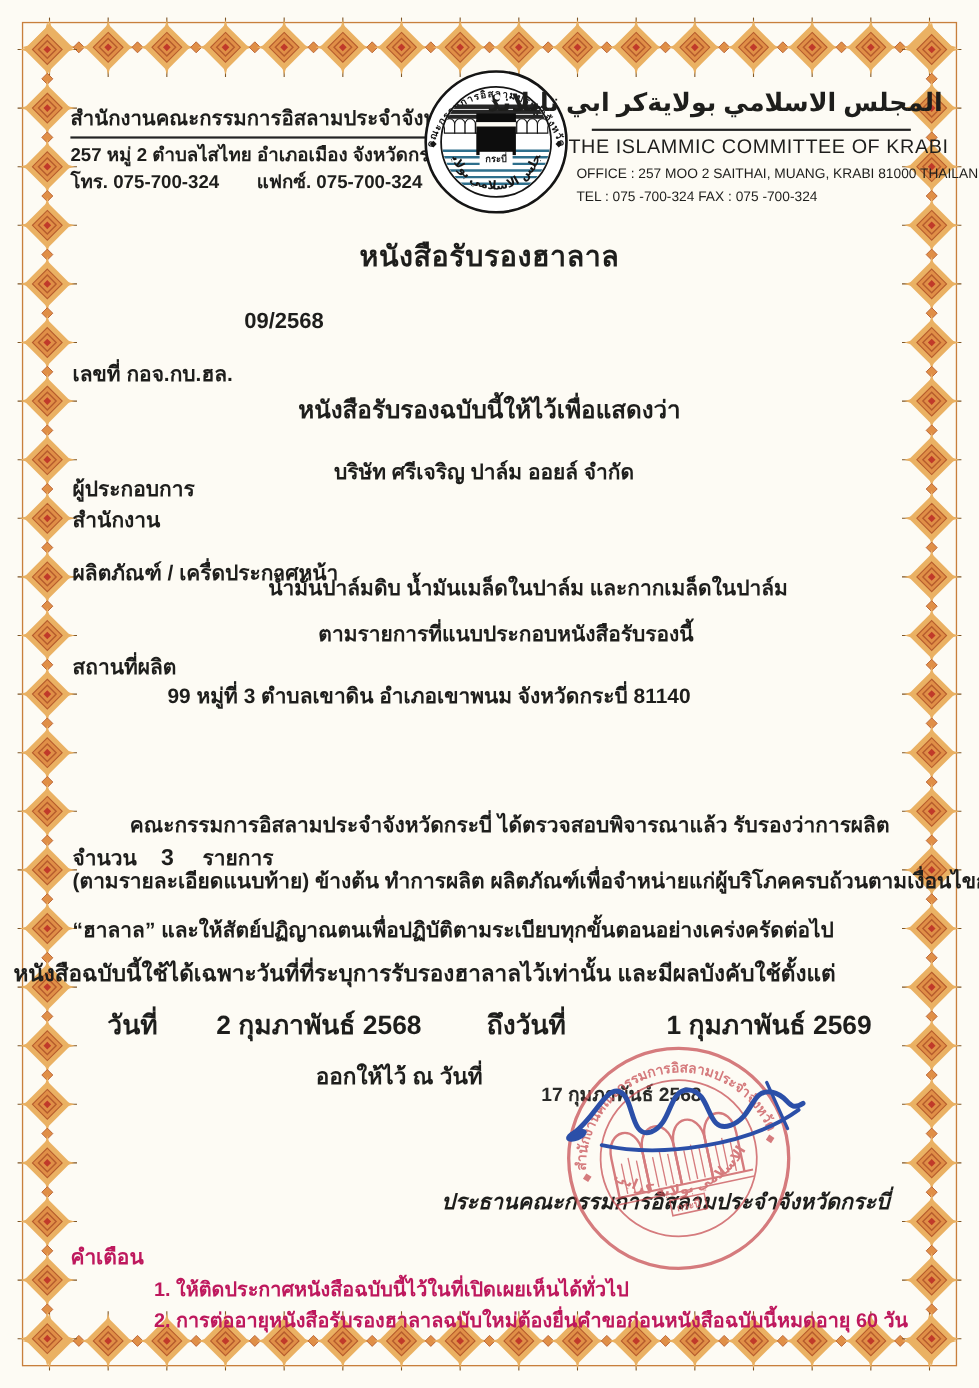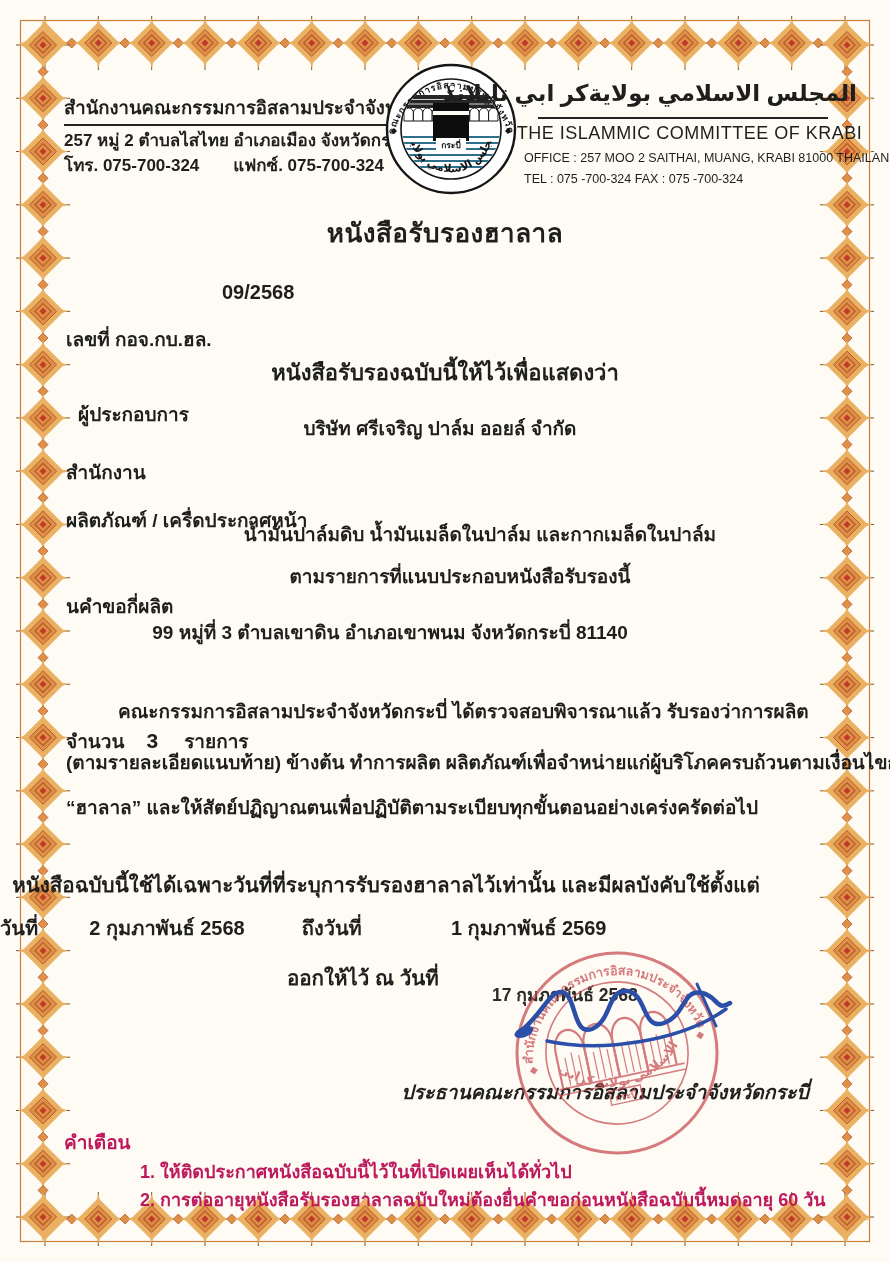--- a/index.html
+++ b/index.html
@@ -14,21 +14,21 @@
   #border-svg{left:0;top:0;z-index:0;}
   .content{position:absolute;inset:0;z-index:1;}
   .org-name{font-size:18.5px;font-weight:bold;border-bottom:2px solid #232323;padding-bottom:2px;}
   .addr{font-size:17px;font-weight:600;}
   .arabic{font-size:23px;font-weight:bold;direction:rtl;}
   .en-name{font-size:18px;letter-spacing:.5px;}
   .small-en{font-size:12.5px;}
   .title{font-size:26px;font-weight:bold;letter-spacing:.5px;}
   .lbl{font-size:19px;font-weight:bold;}
   .val{font-size:19px;font-weight:600;}
-  .body-line{font-size:19px;font-weight:600;}
+  .body-line{font-size:19px;font-weight:600;margin-top:38px;}
   .red{color:#be185d;}
   .warn-title{font-size:19px;font-weight:bold;}
   .warn-item{font-size:18px;font-weight:bold;}
   .rule{position:absolute;height:2px;background:#232323;}
 </style>
 </head>
 <body>
 
 <div class="page">
 
@@ -348,43 +348,43 @@
     <div class="t small-en" style="left:524px;top:151px;">OFFICE : 257 MOO 2 SAITHAI, MUANG, KRABI 81000 THAILAND</div>
     <div class="t small-en" style="left:524px;top:172px;">TEL : 075 -700-324 FAX : 075 -700-324</div>
 
     <div class="t title center" style="left:0;top:212px;width:890px;">หนังสือรับรองฮาลาล</div>
 
     <div class="t lbl" style="left:66px;top:290px;margin-top:34px;">เลขที่ กอจ.กบ.ฮล.</div>
     <div class="t val" style="left:222px;top:281px;font-size:20px;">09/2568</div>
 
     <div class="t center" style="left:0;top:355px;width:890px;font-size:22px;font-weight:bold;">หนังสือรับรองฉบับนี้ให้ไว้เพื่อแสดงว่า</div>
 
-    <div class="t lbl" style="left:66px;top:399px;margin-left:12px;">ผู้ประกอบการ</div>
+    <div class="t lbl" style="left:66px;top:429px;">ผู้ประกอบการ</div>
     <div class="t val center" style="left:250px;top:413px;width:380px;">บริษัท ศรีเจริญ ปาล์ม ออยล์ จำกัด</div>
 
     <div class="t lbl" style="left:66px;top:457px;">สำนักงาน</div>
 
     <div class="t lbl" style="left:66px;top:505px;">ผลิตภัณฑ์ / เครื่ดประกาศหน้า</div>
     <div class="t val center" style="left:180px;top:519px;width:600px;">น้ำมันปาล์มดิบ น้ำมันเมล็ดในปาล์ม และกากเมล็ดในปาล์ม</div>
     <div class="t val center" style="left:100px;top:561px;width:720px;">ตามรายการที่แนบประกอบหนังสือรับรองนี้</div>
 
-    <div class="t lbl" style="left:66px;top:591px;">นคำขอกี่ผลิต</div>
+    <div class="t lbl" style="left:66px;top:591px;">สถานที่ผลิต</div>
     <div class="t val center" style="left:70px;top:617px;width:640px;">99 หมู่ที่ 3 ตำบลเขาดิน อำเภอเขาพนม จังหวัดกระบี่ 81140</div>
 
     <div class="t body-line" style="left:66px;top:696px;width:760px;white-space:normal;">
       <span style="display:inline-block;width:52px;"></span><span>คณะกรรมการอิสลามประจำจังหวัดกระบี่ ได้ตรวจสอบพิจารณาแล้ว รับรองว่าการผลิต จำนวน</span><span style="margin:0 26px 0 22px;font-size:21px;">3</span><span>รายการ</span>
     </div>
     <div class="t body-line" style="left:66px;top:747px;">(ตามรายละเอียดแนบท้าย) ข้างต้น ทำการผลิต ผลิตภัณฑ์เพื่อจำหน่ายแก่ผู้บริโภคครบถ้วนตามเงื่อนไขการของการรับรอง</div>
     <div class="t body-line" style="left:66px;top:792px;">
       <span style="font-weight:bold;">“ฮาลาล”</span><span> และให้สัตย์ปฏิญาณตนเพื่อปฏิบัติตามระเบียบทุกขั้นตอนอย่างเคร่งครัดต่อไป</span>
     </div>
 
     <div class="t center" style="left:0;top:868px;width:772px;font-size:20.5px;font-weight:bold;">หนังสือฉบับนี้ใช้ได้เฉพาะวันที่ที่ระบุการรับรองฮาลาลไว้เท่านั้น และมีผลบังคับใช้ตั้งแต่</div>
 
-    <div class="t" style="left:0;top:912px;width:890px;font-size:20px;font-weight:bold;">
+    <div class="t" style="left:0;top:912px;width:890px;font-size:24px;font-weight:bold;text-align:center;">
       <span>วันที่</span>
       <span style="display:inline-block;width:40px;"></span>
       <span>2  กุมภาพันธ์ 2568</span>
       <span style="display:inline-block;width:46px;"></span>
       <span>ถึงวันที่</span>
       <span style="display:inline-block;width:78px;"></span>
       <span>1  กุมภาพันธ์ 2569</span>
     </div>
 
     <div class="t" style="left:287px;top:961px;font-size:20.5px;font-weight:bold;">ออกให้ไว้ ณ วันที่</div>

